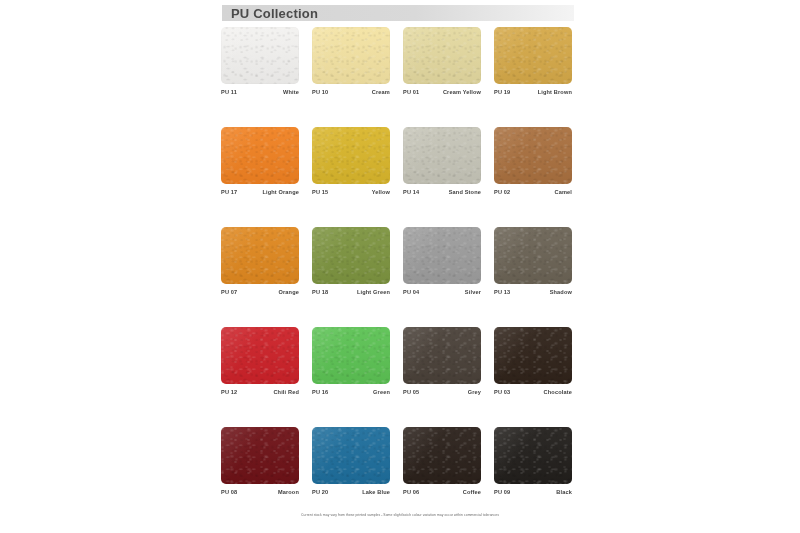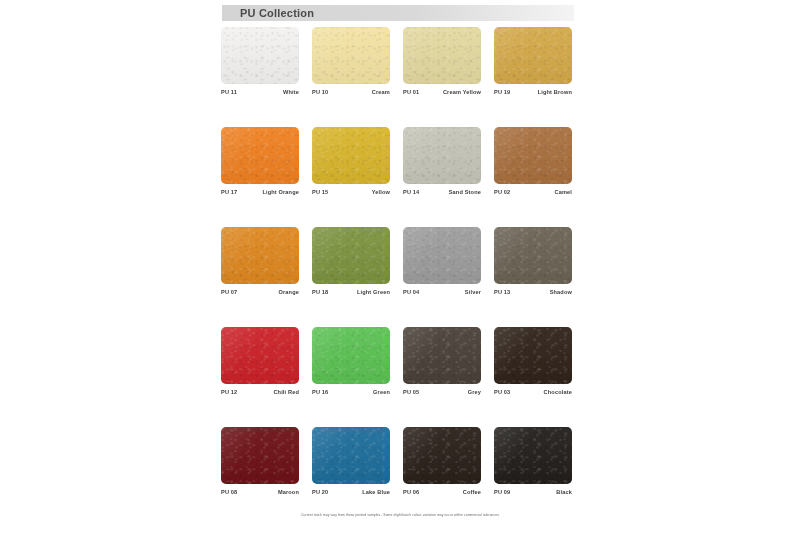--- a/index.html
+++ b/index.html
@@ -31,25 +31,25 @@
     position: absolute;
     left: 222px;
     top: 5px;
     width: 352px;
     height: 16px;
     background: linear-gradient(to right, #d4d4d4 0%, #d9d9d9 55%, #e9e9e9 82%, #f4f4f4 100%);
     display: flex;
     align-items: center;
   }
   #collection-header .title {
-    font-size: 11px;
+    font-size: 13px;
     font-weight: bold;
     color: #4a4a4a;
     letter-spacing: 0.2px;
-    padding-left: 18px;
+    padding-left: 9px;
     white-space: nowrap;
   }
 
   
   #swatch-grid {
     position: absolute;
     left: 221px;
     top: 27px;
     width: 353px;
   }

